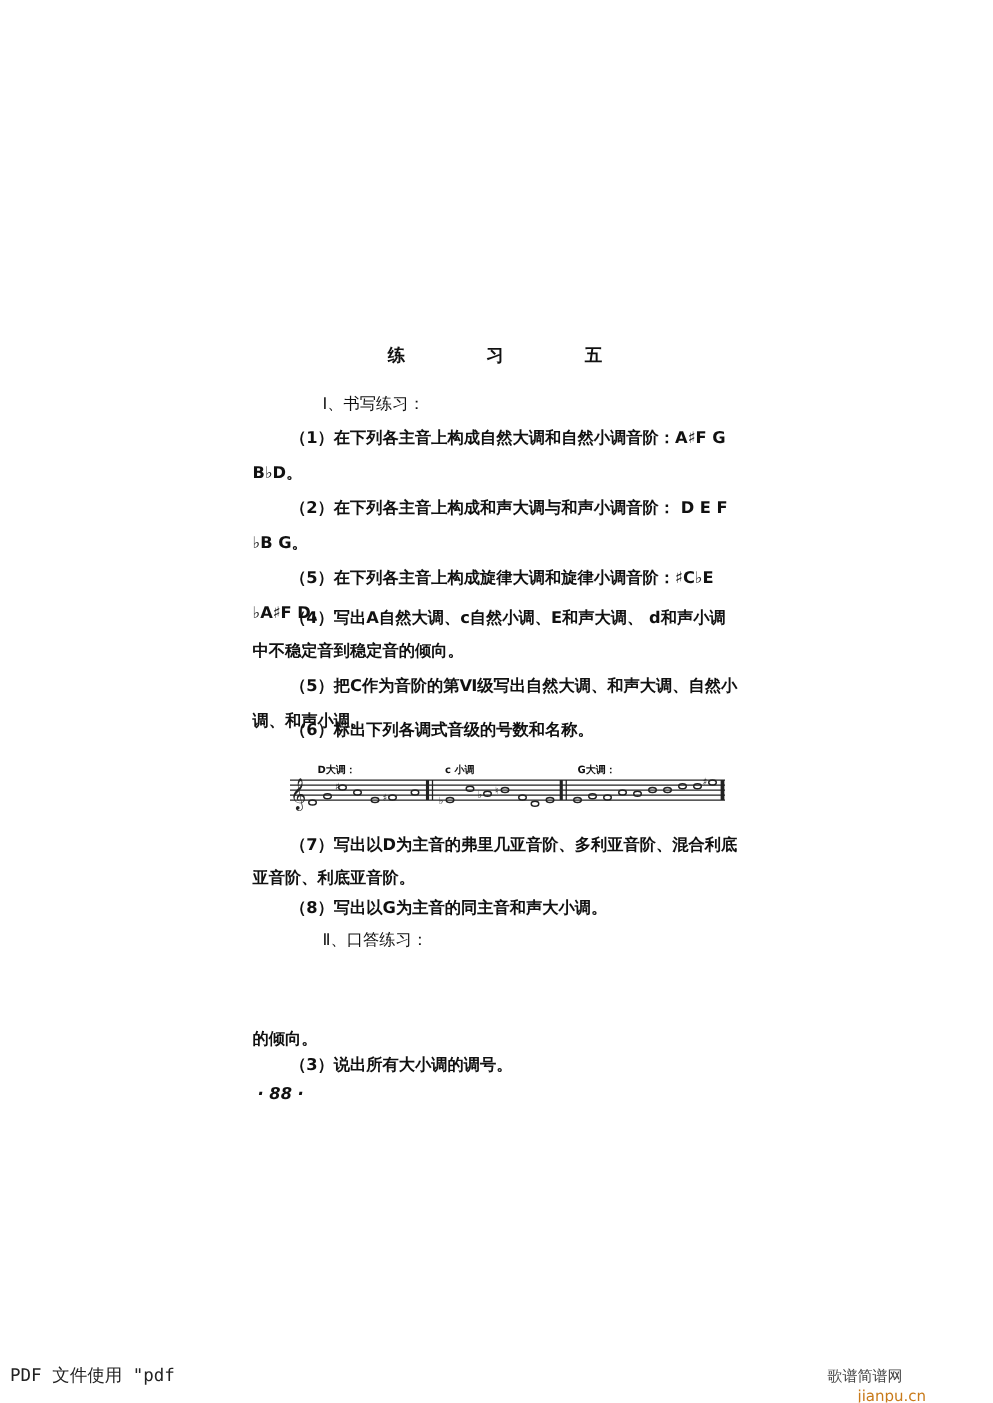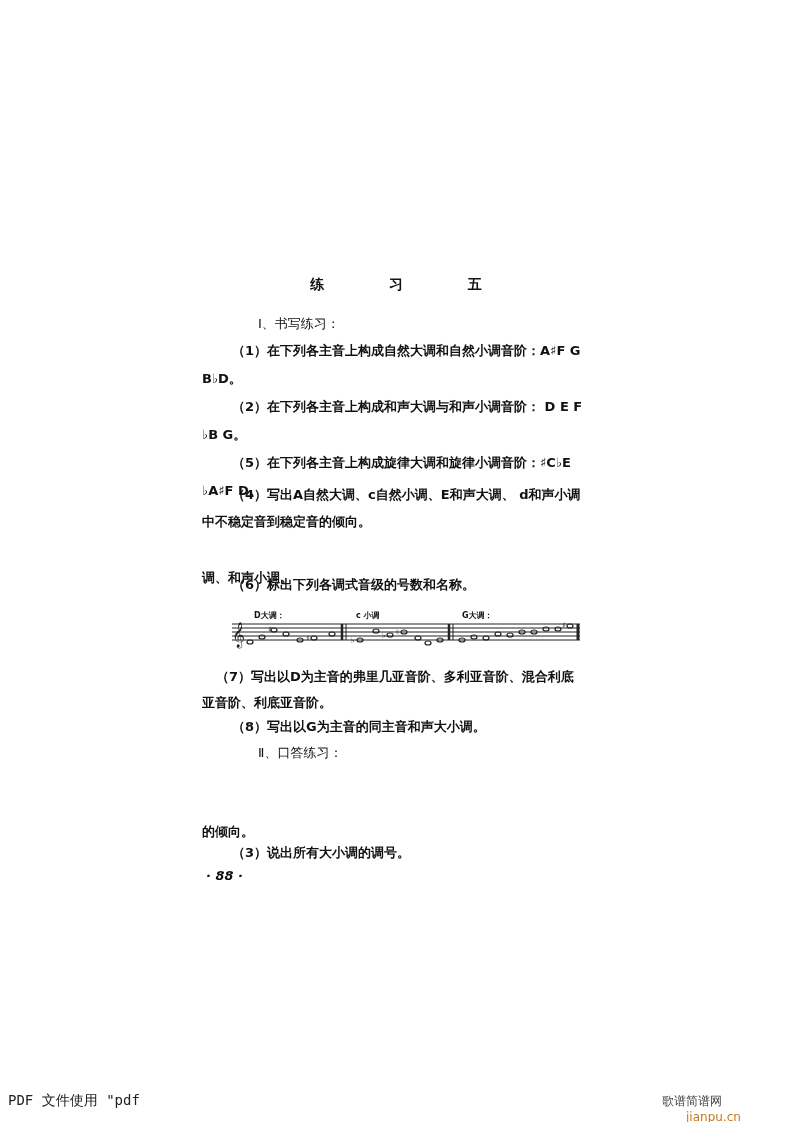--- a/index.html
+++ b/index.html
@@ -31,20 +31,21 @@
 
   <div class="line" style="left:232px; top:398px;">（2）在下列各主音上构成和声大调与和声小调音阶： D E F</div>
   <div class="line" style="left:202px; top:426px;">♭B G。</div>
 
   <div class="line" style="left:232px; top:454px;">（5）在下列各主音上构成旋律大调和旋律小调音阶：♯C♭E</div>
   <div class="line" style="left:202px; top:482px;">♭A♯F D。</div>
 
   <div class="line" style="left:232px; top:480px; top:486px;">（4）写出A自然大调、c自然小调、E和声大调、 d和声小调</div>
   <div class="line" style="left:202px; top:513px;">中不稳定音到稳定音的倾向。</div>
 
+  <div class="line" style="left:232px; top:541px;">（5）把C作为音阶的第Ⅵ级写出自然大调、和声大调、自然小</div>
   <div class="line" style="left:202px; top:569px;">调、和声小调。</div>
 
   <div class="line" style="left:232px; top:578px; top:576px;">（6）标出下列各调式音级的号数和名称。</div>
 
   <div class="staff-wrap">
     <svg width="356" height="42" viewBox="0 0 356 42">
       <g stroke="#222" stroke-width="1">
         <line x1="4" y1="14" x2="352" y2="14"></line>
         <line x1="4" y1="18" x2="352" y2="18"></line>
         <line x1="4" y1="22" x2="352" y2="22"></line>
@@ -90,21 +91,21 @@
         <text x="154" y="28">♭</text>
         <text x="168" y="25">♮</text>
         <text x="334" y="18">♯</text>
       </g>
     </svg>
     <div style="position:absolute; left:26px; top:0px; font-size:8px; font-weight:bold;">D大调：</div>
     <div style="position:absolute; left:128px; top:0px; font-size:8px; font-weight:bold;">c 小调</div>
     <div style="position:absolute; left:234px; top:0px; font-size:8px; font-weight:bold;">G大调：</div>
   </div>
 
-  <div class="line" style="left:216px; top:668px;text-align:right;">（7）写出以D为主音的弗里几亚音阶、多利亚音阶、混合利底</div>
+  <div class="line" style="left:232px; top:668px;text-align:right;">（7）写出以D为主音的弗里几亚音阶、多利亚音阶、混合利底</div>
   <div class="line" style="left:202px; top:694px;">亚音阶、利底亚音阶。</div>
 
   <div class="line" style="left:232px; top:718px;">（8）写出以G为主音的同主音和声大小调。</div>
 
   <div class="line section" style="left:258px; top:744px;">Ⅱ、口答练习：</div>
 
 
   <div class="line" style="left:202px; top:823px;">的倾向。</div>
 
   <div class="line" style="left:232px; top:849px; top:844px;">（3）说出所有大小调的调号。</div>

